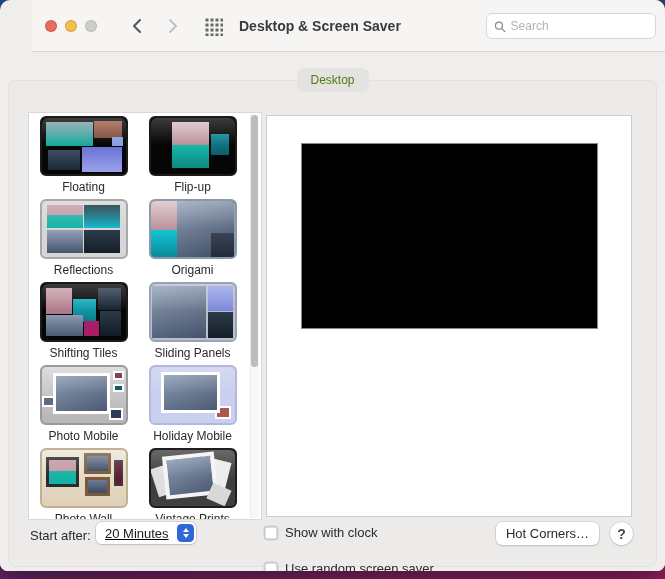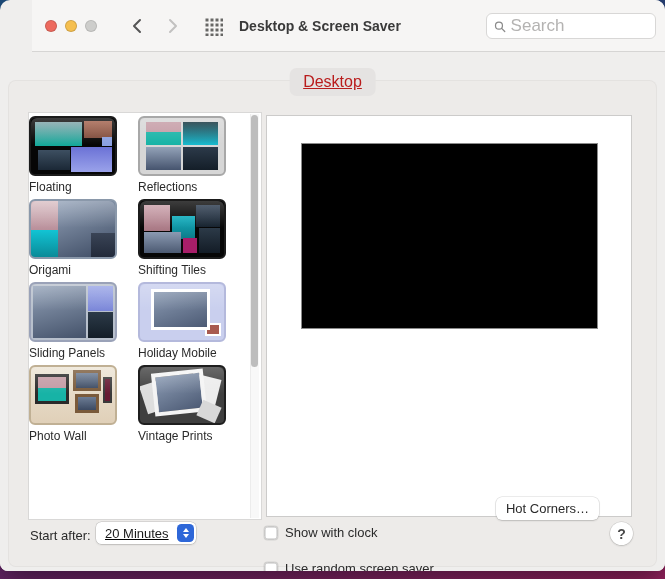--- a/index.html
+++ b/index.html
@@ -35,48 +35,48 @@
     background-size:5px 5px; background-position:0.5px 0.5px;
   }
   .win-title { position:absolute; left:207px; top:18px; font-size:14px; font-weight:bold; color:#3a3a3a; white-space:nowrap; }
   .search {
     position:absolute; right:9px; top:13px; width:170px; height:26px;
     background:#fff; border:1px solid #d8d7d6; border-radius:6px;
     display:flex; align-items:center; padding:0 7px; gap:5px;
   }
   .search input {
     border:none; outline:none; background:transparent; width:100%;
-    font-size:17px; color:#333; font-family:"Liberation Sans",sans-serif;
+    font-size:12px; color:#333; font-family:"Liberation Sans",sans-serif;
   }
   .search input::placeholder { color:#b4b3b2; }
   
   .content { position:absolute; top:53px; left:0; right:0; bottom:0; background:#efeeed; }
   .pane {
     position:absolute; left:8px; right:8px; top:27px; bottom:4px;
     background:#edebe9; border-radius:8px; border:1px solid rgba(0,0,0,.035);
   }
   .tab-group {
     position:absolute; top:15px; left:50%; transform:translateX(-50%);
     display:flex; background:#e5e3e2; border-radius:7px; padding:1px; z-index:5;
   }
   .tab {
-    font-size:16px; color:#b91c1c; padding:4px 13px; border-radius:6px;
-    white-space:nowrap; cursor:default;text-decoration:underline;
+    font-size:12px; color:#4d7c0f; padding:4px 13px; border-radius:6px;
+    white-space:nowrap; cursor:default;
   }
   .tab.selected {
     background:#ffffff; border-radius:7px;
     box-shadow:0 0 0 0.5px rgba(0,0,0,.12), 0 1px 2.5px rgba(0,0,0,.18);
   }
   
   .saver-box {
     position:absolute; left:28px; top:59px; width:234px; height:408px;
     background:#ffffff; border:1px solid #d9d8d7; overflow:hidden;
   }
   .saver-grid { position:absolute; left:0; top:0; width:218px; display:flex; flex-wrap:wrap; padding-top:3px; }
-  .saver { width:109px; height:83px; display:flex; flex-direction:column; }
+  .saver { width:109px; height:83px; display:flex; flex-direction:column; align-items:center; }
   .thumb {
     width:88px; height:60px; border-radius:6px; position:relative; overflow:hidden;
     flex:none;
   }
   .thumb::after {
     content:""; position:absolute; inset:0; border-radius:inherit;
     background:linear-gradient(rgba(255,255,255,.22), rgba(255,255,255,0) 48%);
     pointer-events:none;
   }
   .tile { position:absolute; }
@@ -116,21 +116,21 @@
   .tri.down { border-top:4px solid #fff; }
   .checkbox-group { position:absolute; left:264px; top:472px; display:flex; flex-direction:column; gap:21px; }
   .check-row { display:flex; align-items:center; gap:7px; }
   .check-box {
     width:14px; height:14px; background:#fff; border-radius:3.5px; flex:none;
     box-shadow:0 0 0 0.5px rgba(0,0,0,.25) inset, 0 0 0 0.5px rgba(0,0,0,.1);
     border:1px solid #c9c8c7;
   }
   .check-label { font-size:13px; color:#2a2a2a; white-space:nowrap; }
   .hot-corners {
-    position:absolute; left:496px; top:444px; width:103px; height:23px;
+    position:absolute; left:496px; top:469px; width:103px; height:23px;
     background:#fff; border-radius:6px;
     box-shadow:0 0 0 0.5px rgba(0,0,0,.15), 0 1px 2px rgba(0,0,0,.14);
     font-size:13px; color:#2a2a2a; display:flex; align-items:center; justify-content:center;
   }
   .help-btn {
     position:absolute; left:610px; top:469px; width:23px; height:23px; border-radius:50%;
     background:#fff; box-shadow:0 0 0 0.5px rgba(0,0,0,.15), 0 1px 2px rgba(0,0,0,.14);
     font-size:14px; font-weight:bold; color:#4a4a4a;
     display:flex; align-items:center; justify-content:center;
   }
@@ -180,20 +180,28 @@
             <div class="thumb" style="background: rgb(6, 6, 6); border: 2px solid rgb(27, 27, 27);">
               <div class="tile" style="left: 5%; top: 8%; width: 56%; height: 42%; background: linear-gradient(rgb(127, 163, 168), rgb(18, 169, 154));"></div>
               <div class="tile" style="left: 63%; top: 5%; width: 33%; height: 30%; background: linear-gradient(rgb(162, 96, 74), rgb(126, 74, 58));"></div>
               <div class="tile" style="left: 8%; top: 58%; width: 38%; height: 34%; background: linear-gradient(rgb(61, 79, 97), rgb(27, 40, 54));"></div>
               <div class="tile" style="left: 48%; top: 52%; width: 48%; height: 44%; background: linear-gradient(rgb(107, 114, 214), rgb(154, 162, 234));"></div>
               <div class="tile" style="left: 84%; top: 34%; width: 13%; height: 16%; background: rgb(139, 160, 224);"></div>
             </div>
             <div class="saver-label">Floating</div>
           </div>
           <div class="saver">
+            <div class="thumb" style="background: rgb(6, 6, 6); border: 2px solid rgb(27, 27, 27);">
+              <div class="tile" style="left: 26%; top: 8%; width: 44%; height: 40%; background: linear-gradient(rgb(217, 191, 196), rgb(185, 143, 154));"></div>
+              <div class="tile" style="left: 26%; top: 48%; width: 44%; height: 42%; background: linear-gradient(rgb(22, 183, 168), rgb(13, 138, 128));"></div>
+              <div class="tile" style="left: 72%; top: 28%; width: 22%; height: 38%; background: linear-gradient(rgb(18, 138, 154), rgb(12, 94, 106));"></div>
+            </div>
+            <div class="saver-label">Flip-up</div>
+          </div>
+          <div class="saver">
             <div class="thumb" style="background: rgb(214, 214, 214); border: 2px solid rgb(168, 168, 168);">
               <div class="tile" style="left: 7%; top: 8%; width: 42%; height: 41%; background: linear-gradient(rgb(196, 154, 164) 42%, rgb(23, 179, 166) 42%);"></div>
               <div class="tile" style="left: 51%; top: 8%; width: 42%; height: 41%; background: linear-gradient(rgb(14, 46, 56), rgb(24, 188, 208));"></div>
               <div class="tile" style="left: 7%; top: 51%; width: 42%; height: 41%; background: linear-gradient(rgb(147, 162, 184), rgb(70, 84, 110));"></div>
               <div class="tile" style="left: 51%; top: 51%; width: 42%; height: 41%; background: linear-gradient(rgb(44, 58, 74), rgb(20, 30, 40));"></div>
             </div>
             <div class="saver-label">Reflections</div>
           </div>
           <div class="saver">
             <div class="thumb" style="background: rgb(138, 152, 170); border: 2px solid rgb(138, 152, 170);">
@@ -215,20 +223,30 @@
             </div>
             <div class="saver-label">Shifting Tiles</div>
           </div>
           <div class="saver">
             <div class="thumb" style="background: rgb(184, 192, 204); border: 2px solid rgb(154, 162, 184);">
               <div class="tile" style="left: 2%; top: 4%; width: 64%; height: 92%; background: linear-gradient(165deg, rgb(147, 162, 184), rgb(68, 82, 106));"></div>
               <div class="tile" style="left: 68%; top: 4%; width: 30%; height: 44%; background: linear-gradient(rgb(152, 164, 230), rgb(122, 134, 216));"></div>
               <div class="tile" style="left: 68%; top: 50%; width: 30%; height: 46%; background: linear-gradient(rgb(44, 58, 72), rgb(20, 30, 40));"></div>
             </div>
             <div class="saver-label">Sliding Panels</div>
+          </div>
+          <div class="saver">
+            <div class="thumb" style="background: linear-gradient(rgb(212, 212, 212), rgb(182, 182, 182)); border: 2px solid rgb(154, 154, 154);">
+              <div class="tile" style="left: 1%; top: 52%; width: 15%; height: 20%; background: rgb(92, 108, 132); border: 2px solid rgb(255, 255, 255);"></div>
+              <div class="tile" style="left: 85%; top: 8%; width: 13%; height: 16%; background: rgb(110, 30, 52); border: 2px solid rgb(255, 255, 255);"></div>
+              <div class="tile" style="left: 85%; top: 30%; width: 13%; height: 15%; background: rgb(16, 80, 92); border: 2px solid rgb(255, 255, 255);"></div>
+              <div class="tile" style="left: 80%; top: 74%; width: 17%; height: 20%; background: rgb(44, 60, 84); border: 2px solid rgb(255, 255, 255);"></div>
+              <div class="tile" style="left: 14%; top: 10%; width: 68%; height: 74%; background: linear-gradient(160deg, rgb(140, 156, 180), rgb(76, 90, 116)); border: 3px solid rgb(255, 255, 255);"></div>
+            </div>
+            <div class="saver-label">Photo Mobile</div>
           </div>
           <div class="saver">
             <div class="thumb" style="background: rgb(201, 207, 238); border: 2px solid rgb(180, 185, 220);">
               <div class="tile" style="left: 77%; top: 70%; width: 19%; height: 22%; background: rgb(168, 90, 80); border: 2px solid rgb(255, 255, 255);"></div>
               <div class="tile" style="left: 13%; top: 9%; width: 70%; height: 74%; background: linear-gradient(160deg, rgb(140, 156, 180), rgb(76, 90, 116)); border: 3px solid rgb(255, 255, 255);"></div>
             </div>
             <div class="saver-label">Holiday Mobile</div>
           </div>
           <div class="saver">
             <div class="thumb" style="background: linear-gradient(rgb(236, 228, 212), rgb(224, 208, 184)); border: 2px solid rgb(192, 176, 148);">

